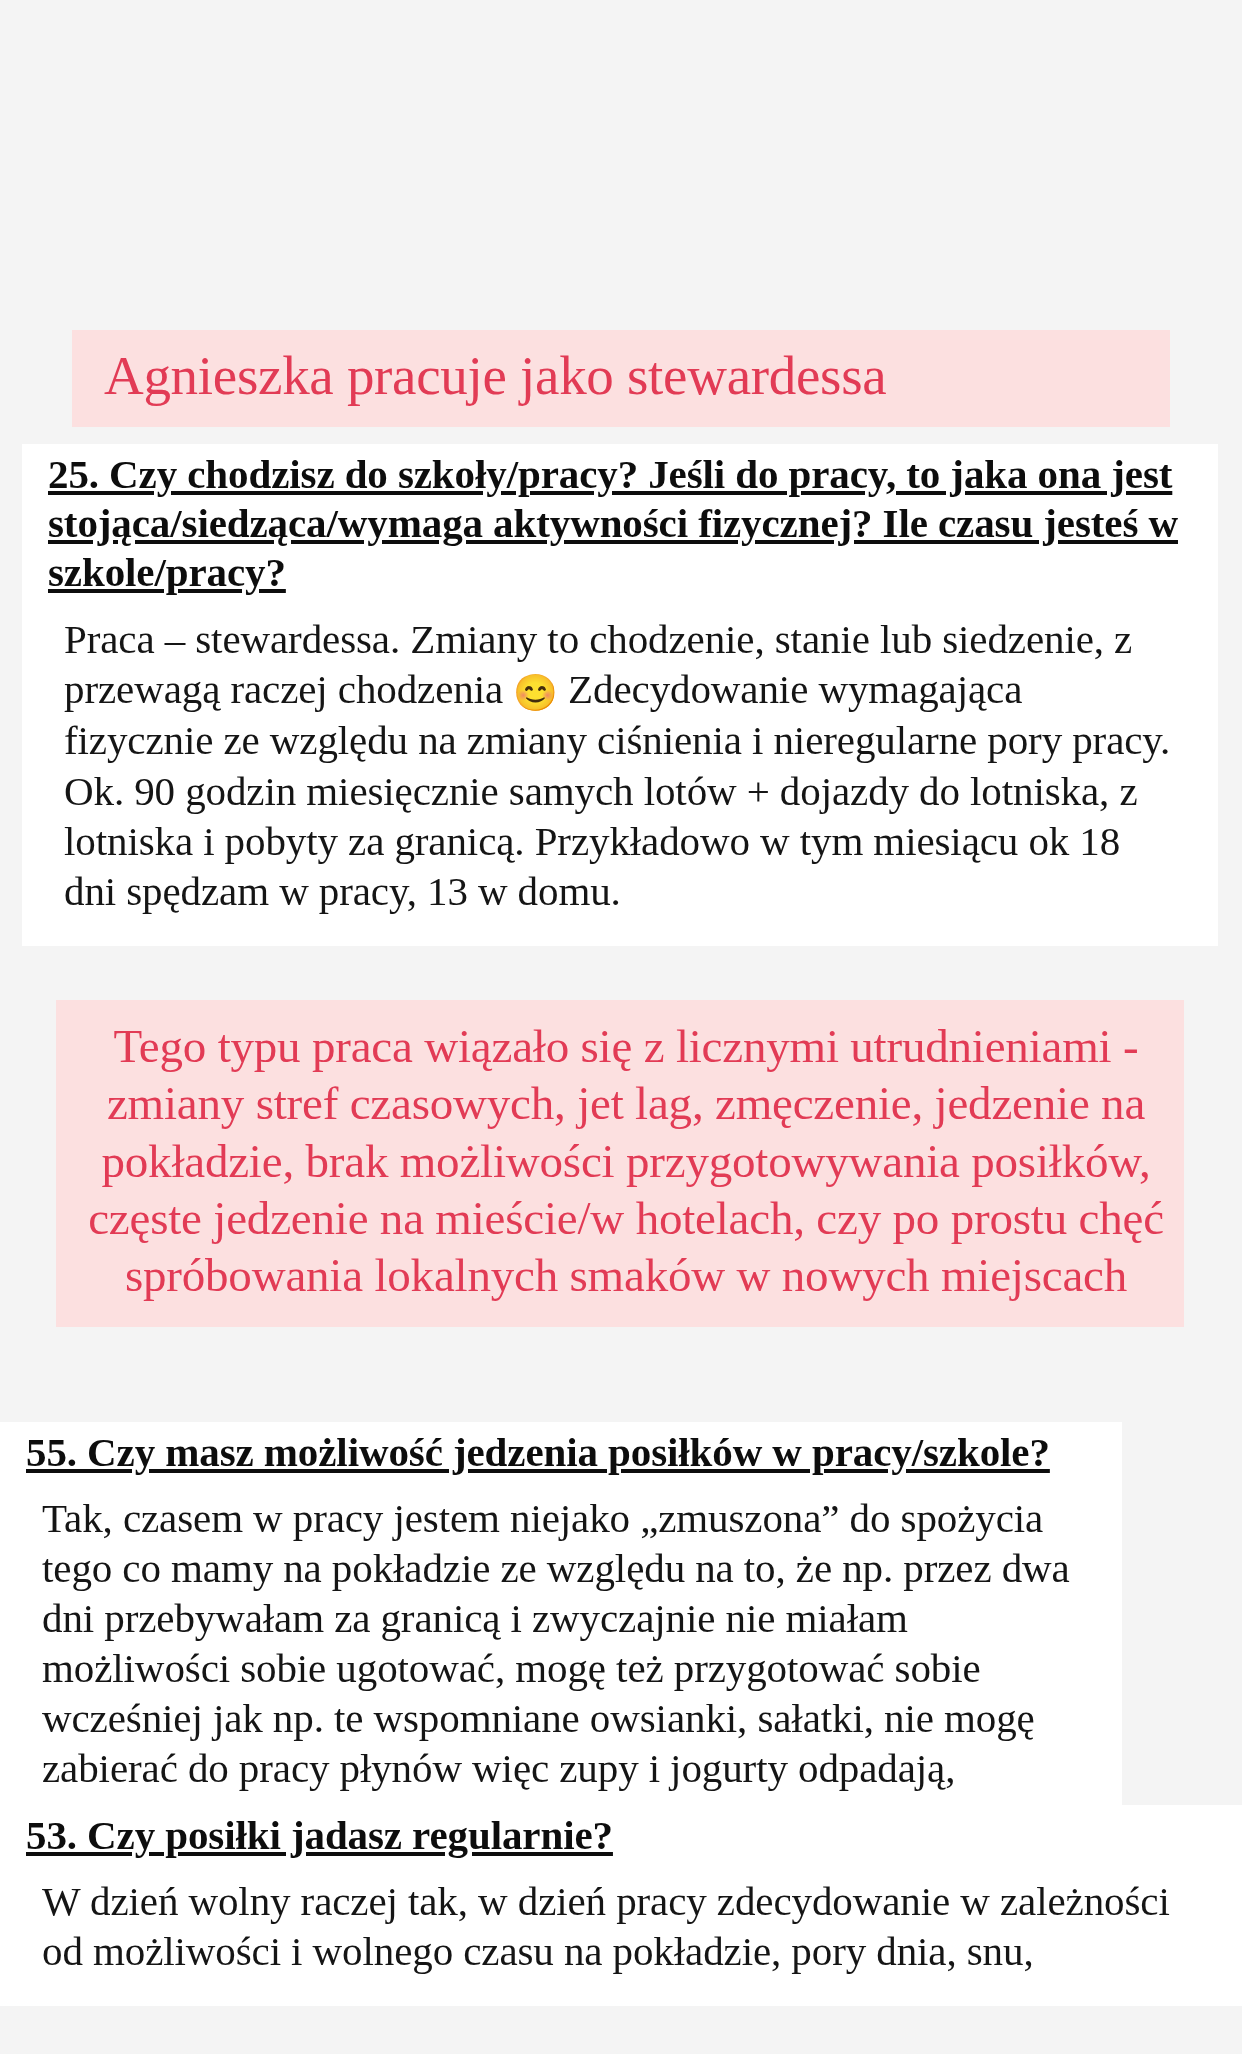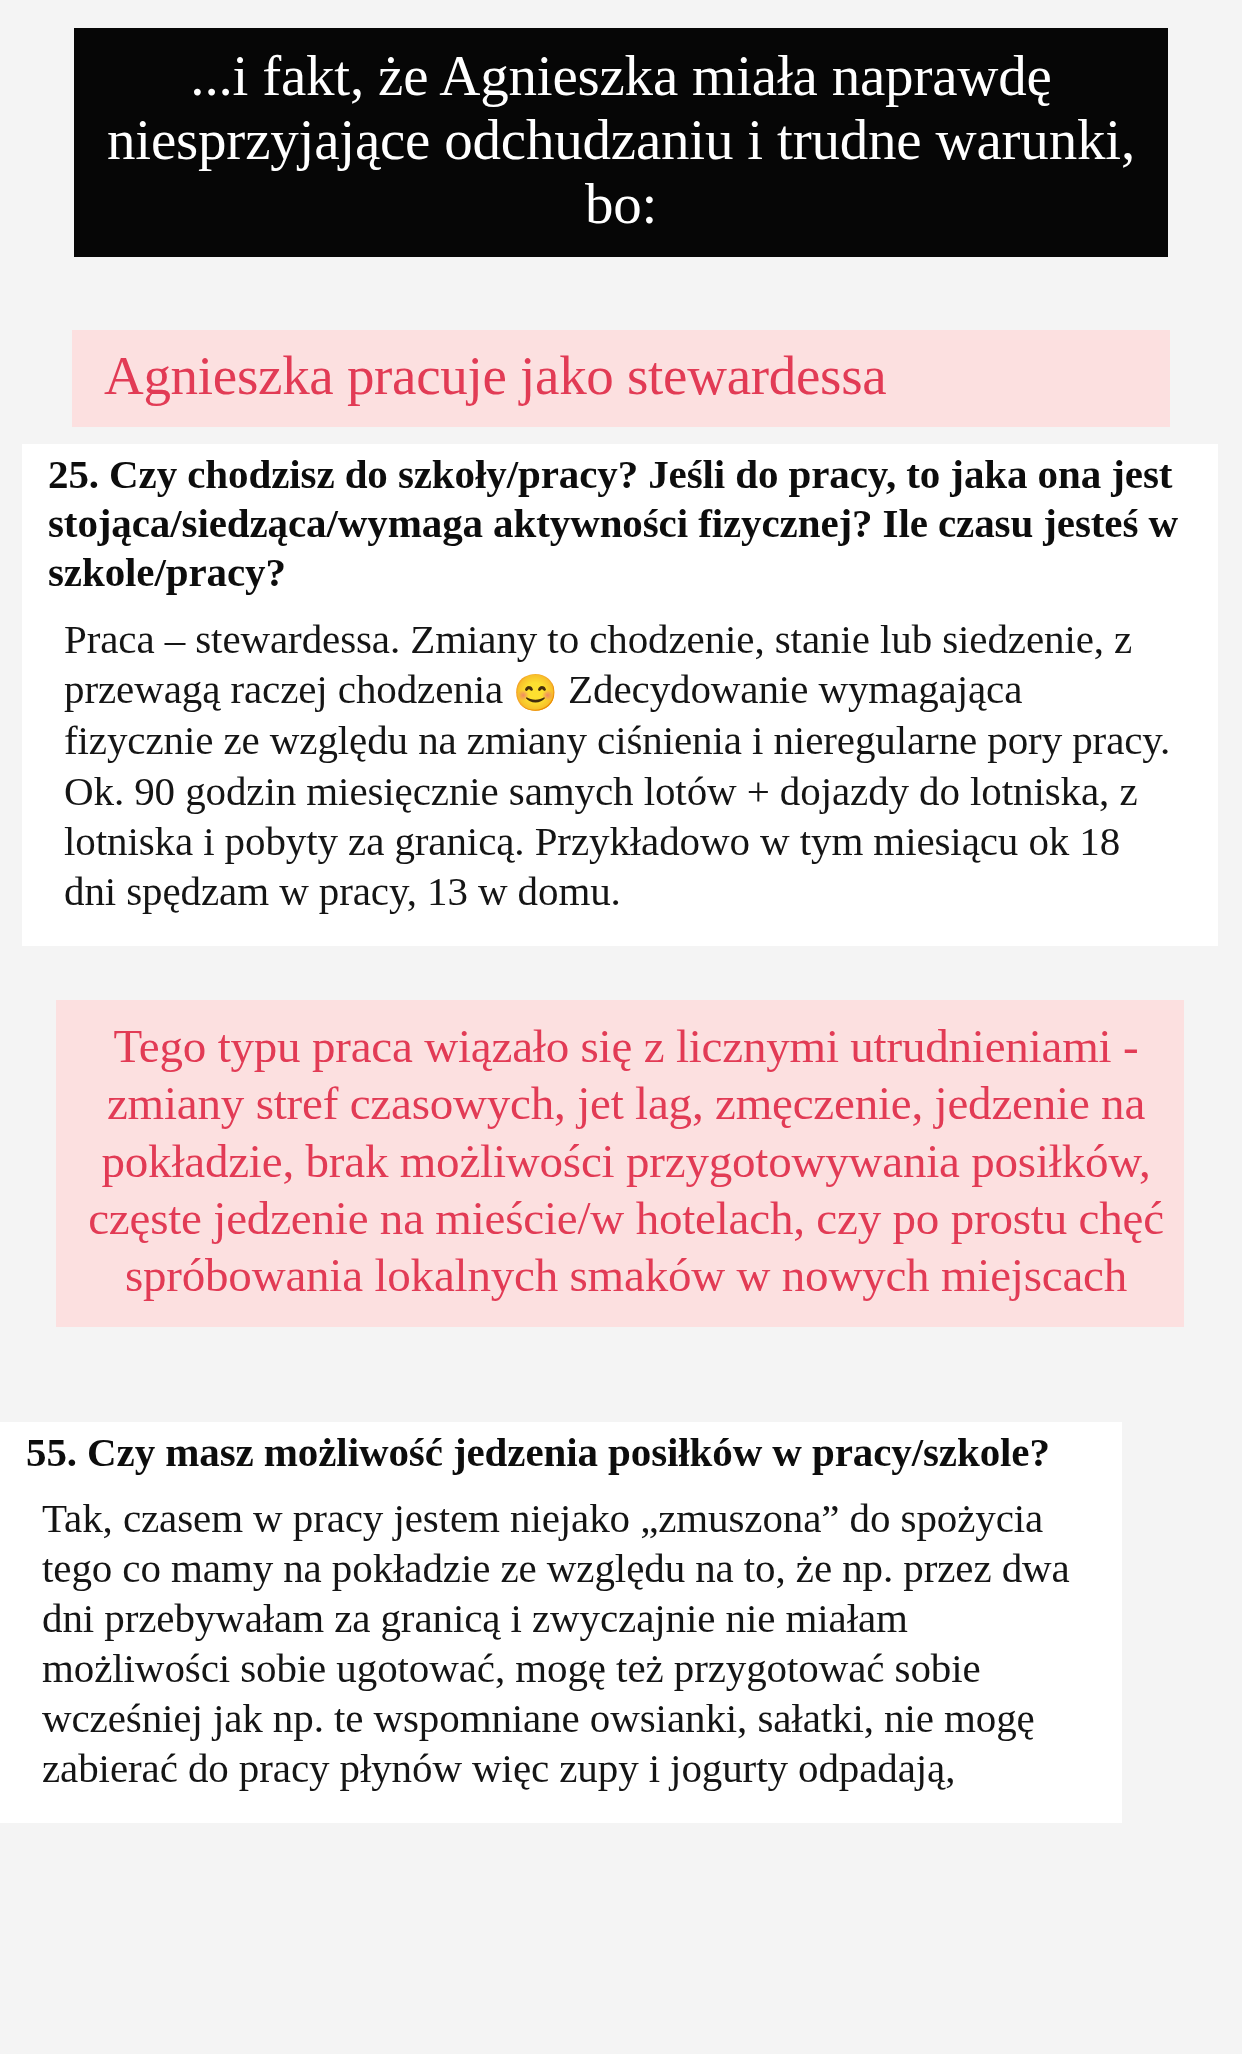--- a/index.html
+++ b/index.html
@@ -66,20 +66,21 @@
   #block-q55 { left: 0px;  top: 1422px; width: 1122px; }
   #block-q53 { left: 0px;  top: 1805px; width: 1242px; }
 
   .q-head {
     font-weight: bold;
     font-size: 41px;
     line-height: 1.20;
     color: #0d0d0d;
     margin: 0 0 2px 0;
     letter-spacing: -0.1px;
+    text-decoration: underline;
   }
   .q-body {
     font-size: 41px;
     line-height: 1.22;
     color: #151515;
     margin: 16px;
     letter-spacing: -0.1px;
   }
   .emoji {
     font-size: 36px;
@@ -100,30 +101,33 @@
     padding: 18px 20px 22px 32px;
     box-sizing: border-box;
     letter-spacing: -0.2px;
   }
 </style>
 </head>
 <body>
 
 <div class="page">
 
-  <div class="title-banner">...i fakt, że Agnieszka miała naprawdę niesprzyjające odchudzaniu i trudne warunki, bo:</div>
 
   <div class="headline-band">Agnieszka pracuje jako stewardessa</div>
 
   <div class="content-block" id="block-q25">
     <p class="q-head">25. Czy chodzisz do szkoły/pracy? Jeśli do pracy, to jaka ona jest stojąca/siedząca/wymaga aktywności fizycznej? Ile czasu jesteś w szkole/pracy?</p>
     <p class="q-body"><span>Praca – stewardessa. Zmiany to chodzenie, stanie lub siedzenie, z przewagą raczej chodzenia </span><span class="emoji">😊</span><span> Zdecydowanie wymagająca fizycznie ze względu na zmiany ciśnienia i nieregularne pory pracy. Ok. 90 godzin miesięcznie samych lotów + dojazdy do lotniska, z lotniska i pobyty za granicą. Przykładowo w tym miesiącu ok 18 dni spędzam w pracy, 13 w domu.</span></p>
   </div>
 
   <div class="quote-block">Tego typu praca wiązało się z licznymi utrudnieniami ‑ zmiany stref czasowych, jet lag, zmęczenie, jedzenie na pokładzie, brak możliwości przygotowywania posiłków, częste jedzenie na mieście/w hotelach, czy po prostu chęć spróbowania lokalnych smaków w nowych miejscach</div>
 
   <div class="content-block" id="block-q55">
     <p class="q-head">55. Czy masz możliwość jedzenia posiłków w pracy/szkole?</p>
     <p class="q-body">Tak, czasem w pracy jestem niejako „zmuszona” do spożycia tego co mamy na pokładzie ze względu na to, że np. przez dwa dni przebywałam za granicą i zwyczajnie nie miałam możliwości sobie ugotować, mogę też przygotować sobie wcześniej jak np. te wspomniane owsianki, sałatki, nie mogę zabierać do pracy płynów więc zupy i jogurty odpadają,</p>
   </div>
 
+  <div class="content-block" id="block-q53">
+    <p class="q-head">53. Czy posiłki jadasz regularnie?</p>
+    <p class="q-body">W dzień wolny raczej tak, w dzień pracy zdecydowanie w zależności od możliwości i wolnego czasu na pokładzie, pory dnia, snu,</p>
+  </div>
 
 </div>
 
 </body></html>

